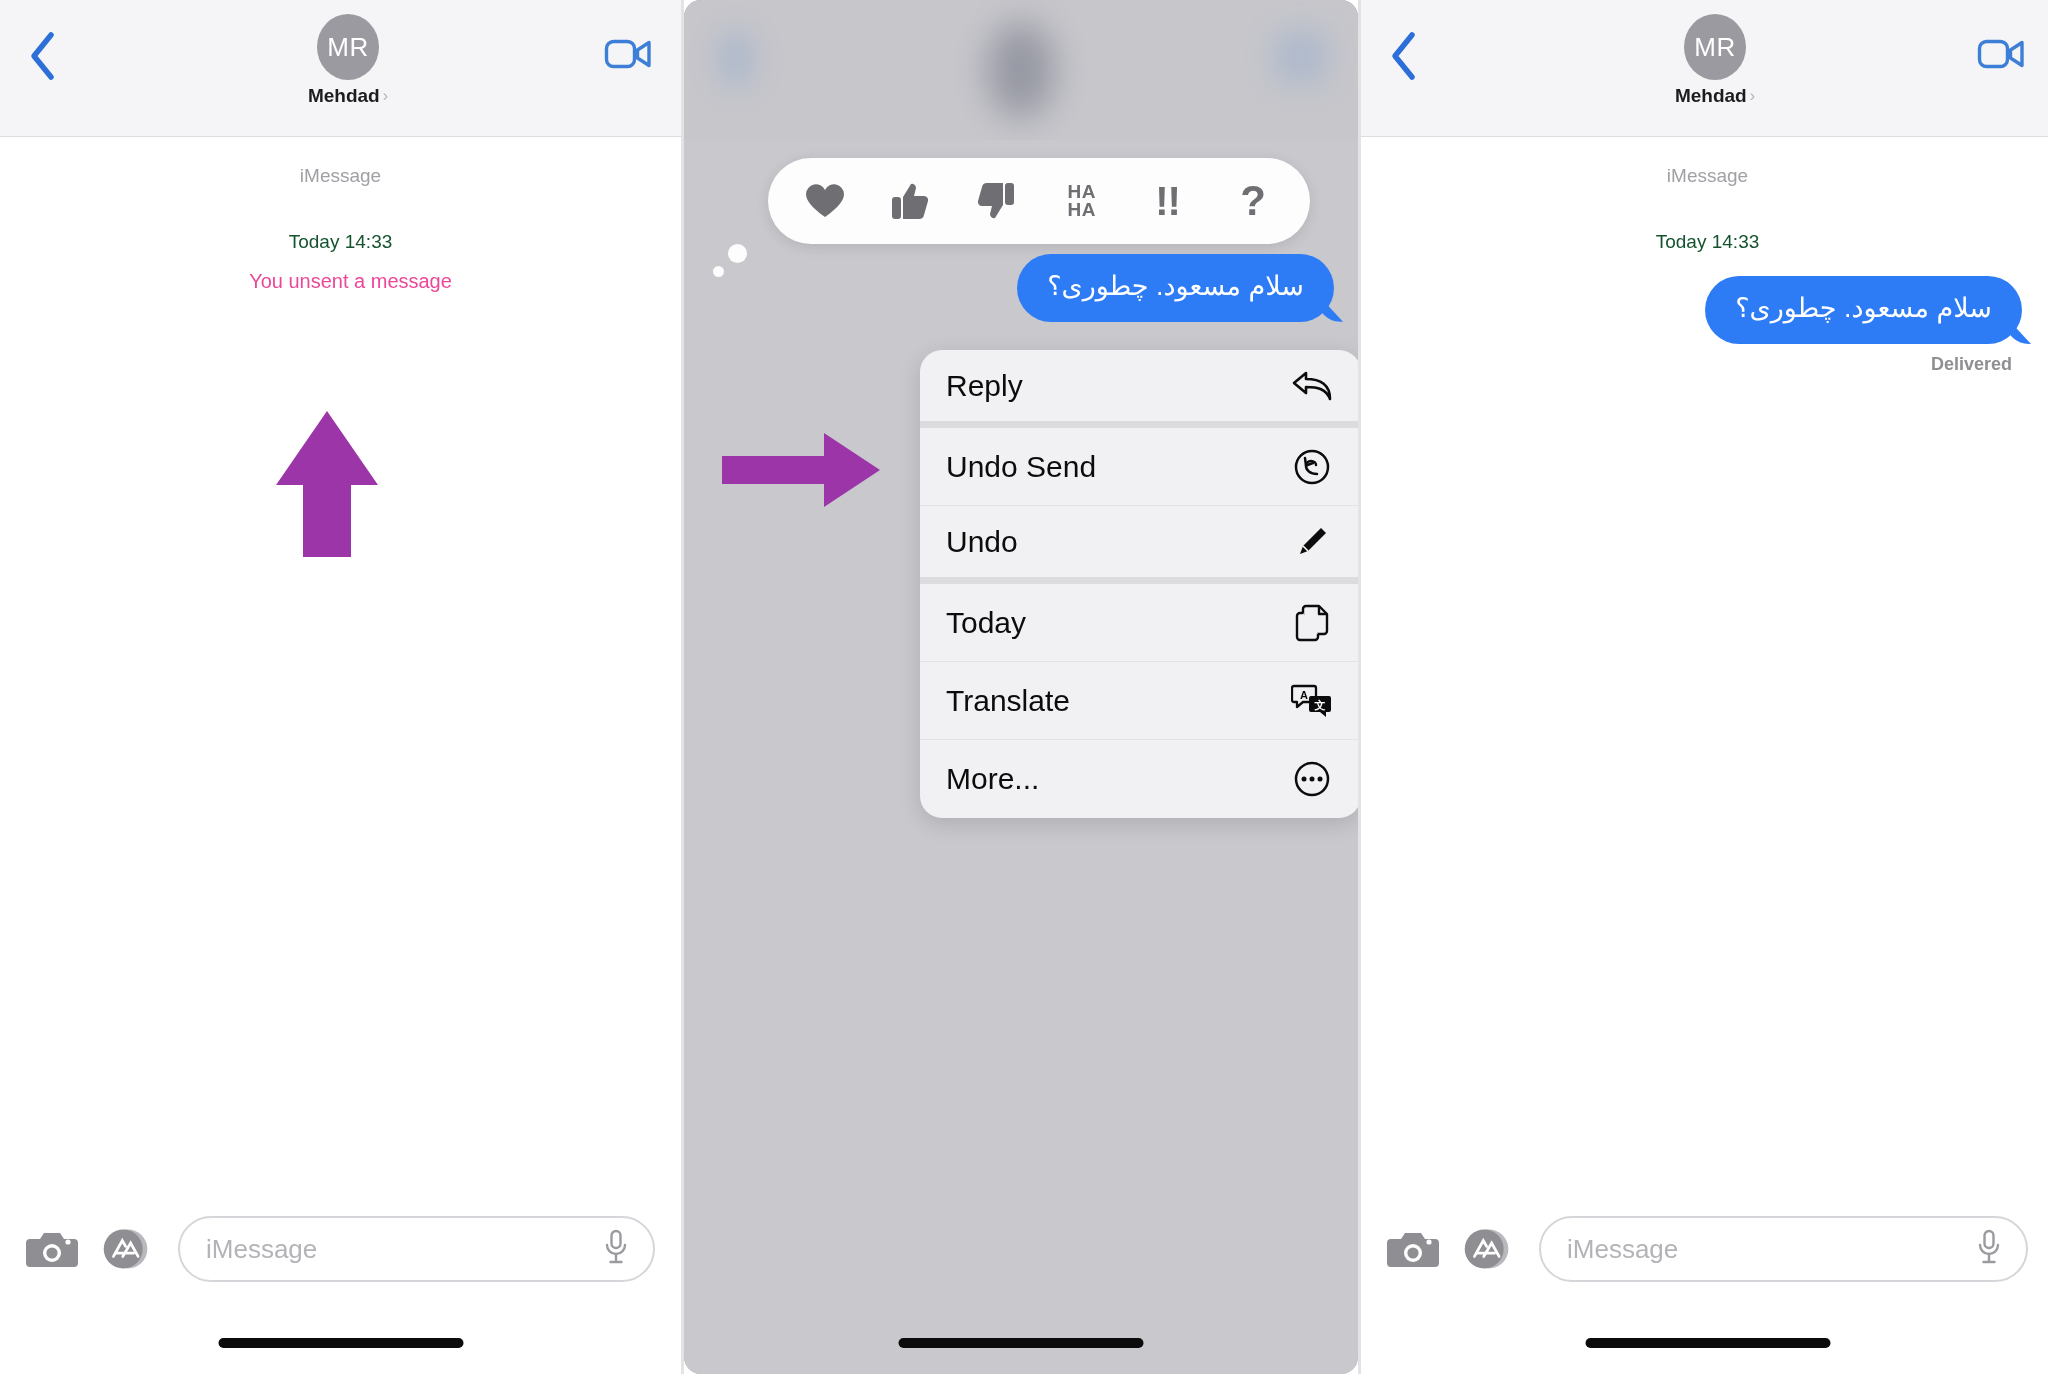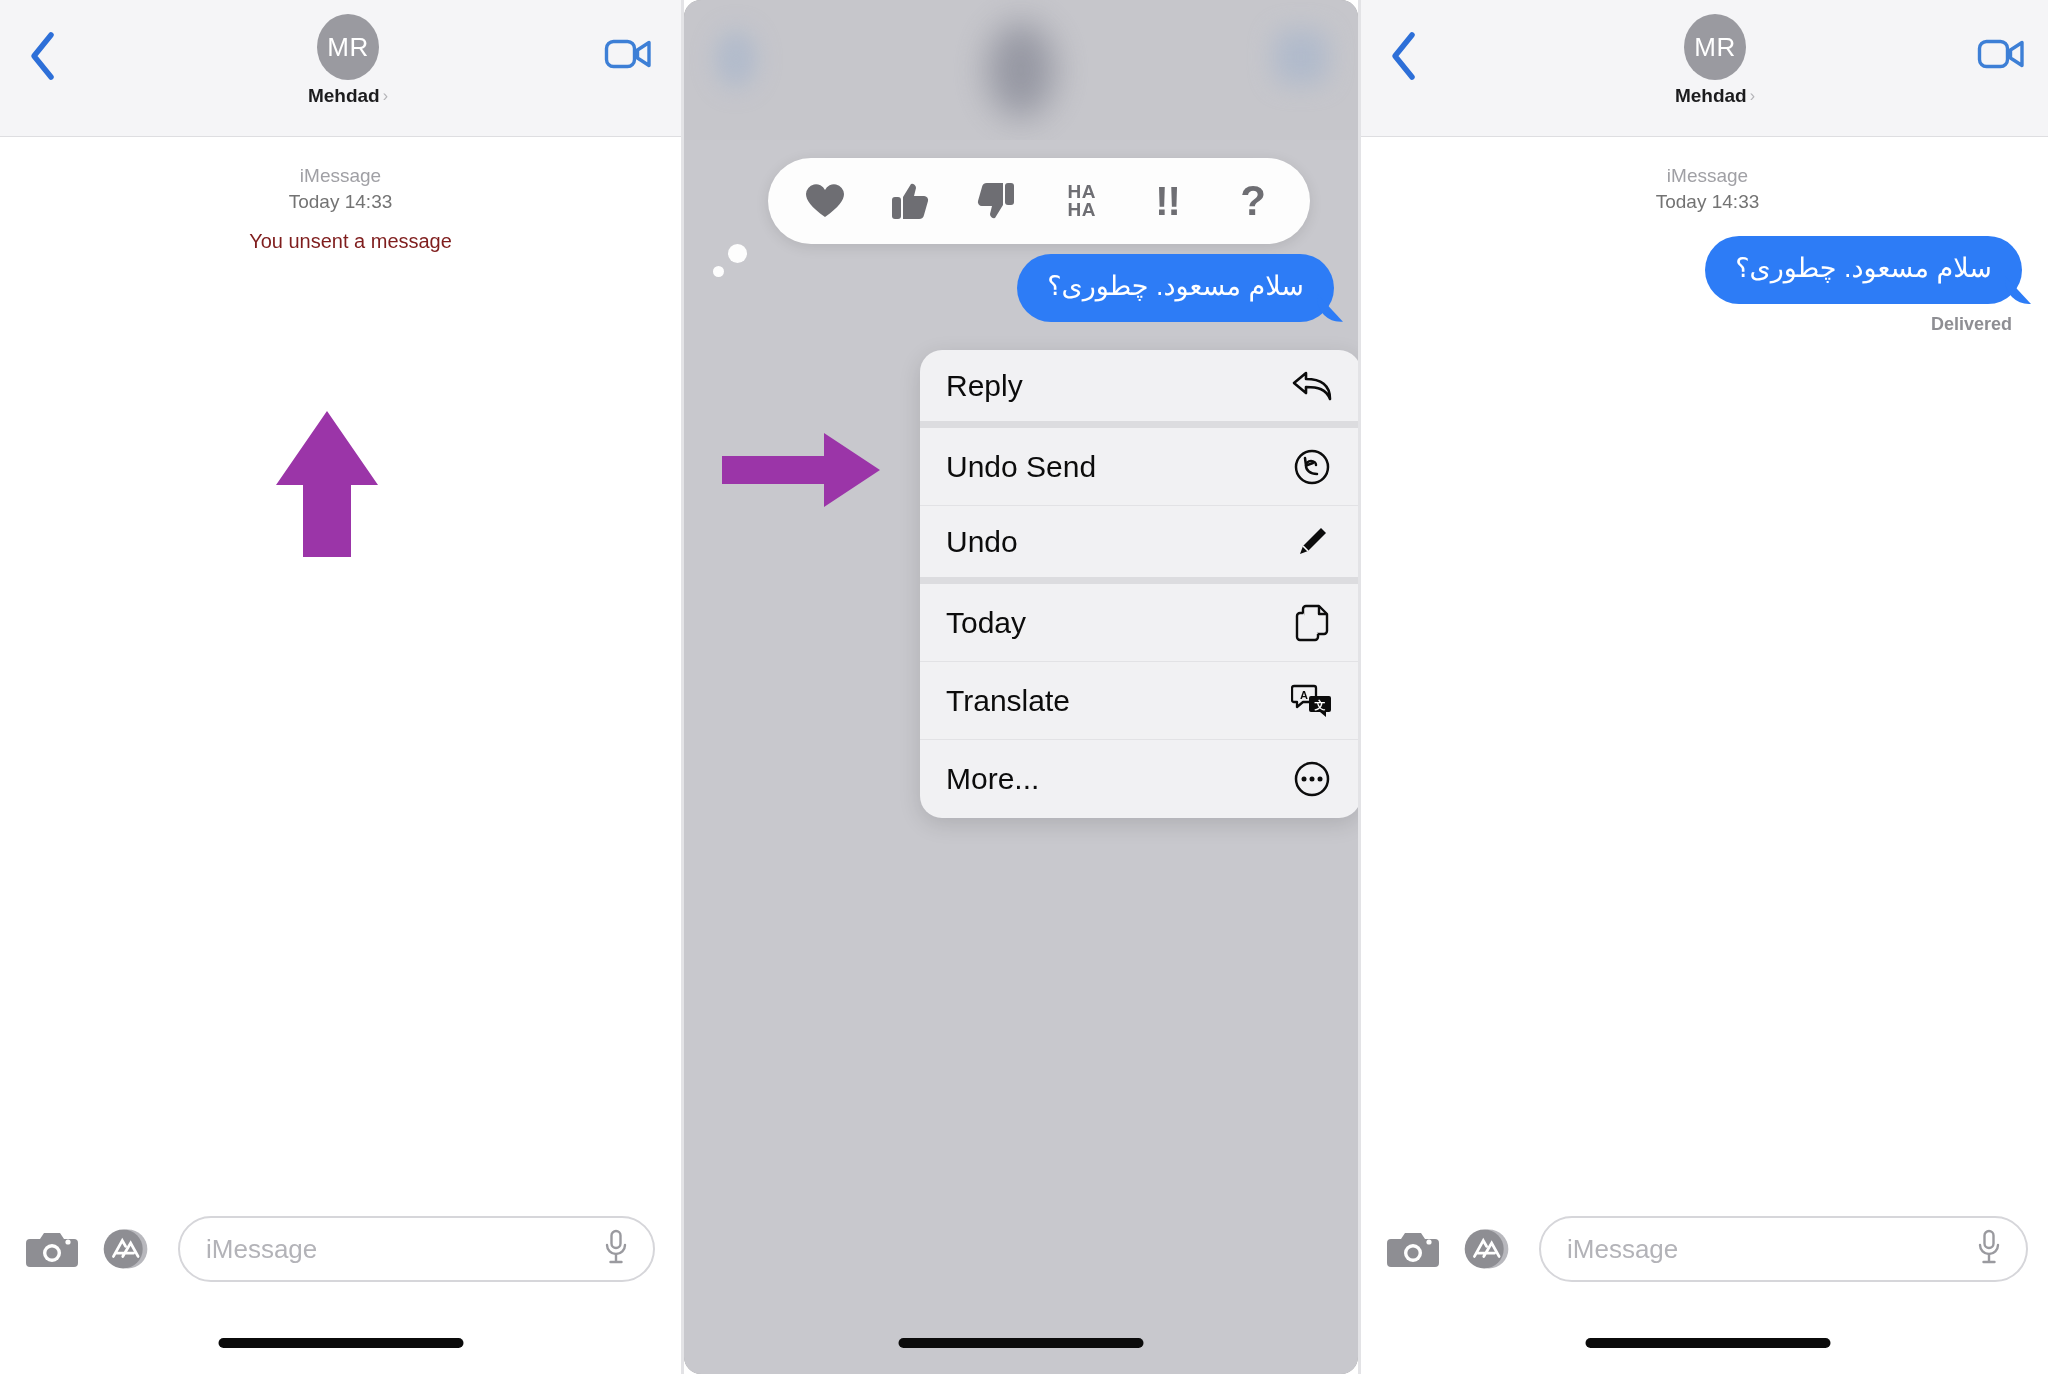--- a/index.html
+++ b/index.html
@@ -82,25 +82,25 @@
     background: #ffffff;
     padding-top: 26px;
   }
   .meta {
     text-align: center;
     line-height: 1.35;
     color: #8e8e93;
     font-size: 19px;
   }
   .meta .svc { color: #a0a0a5; }
-  .meta .stamp { color: #737373; font-weight: 500; }
+  .meta .stamp { color: #14532d; font-weight: 500; margin-top: 40px; }
   .unsent-note {
     text-align: center;
     margin-top: 16px;
-    color: #7f1d1d;
+    color: #ec4899;
     font-size: 20px;
     padding-left: 20px;
   }
 
   
   .arrow-up {
     position: absolute;
     left: 272px; top: 272px;
     width: 110px; height: 150px;
   }

